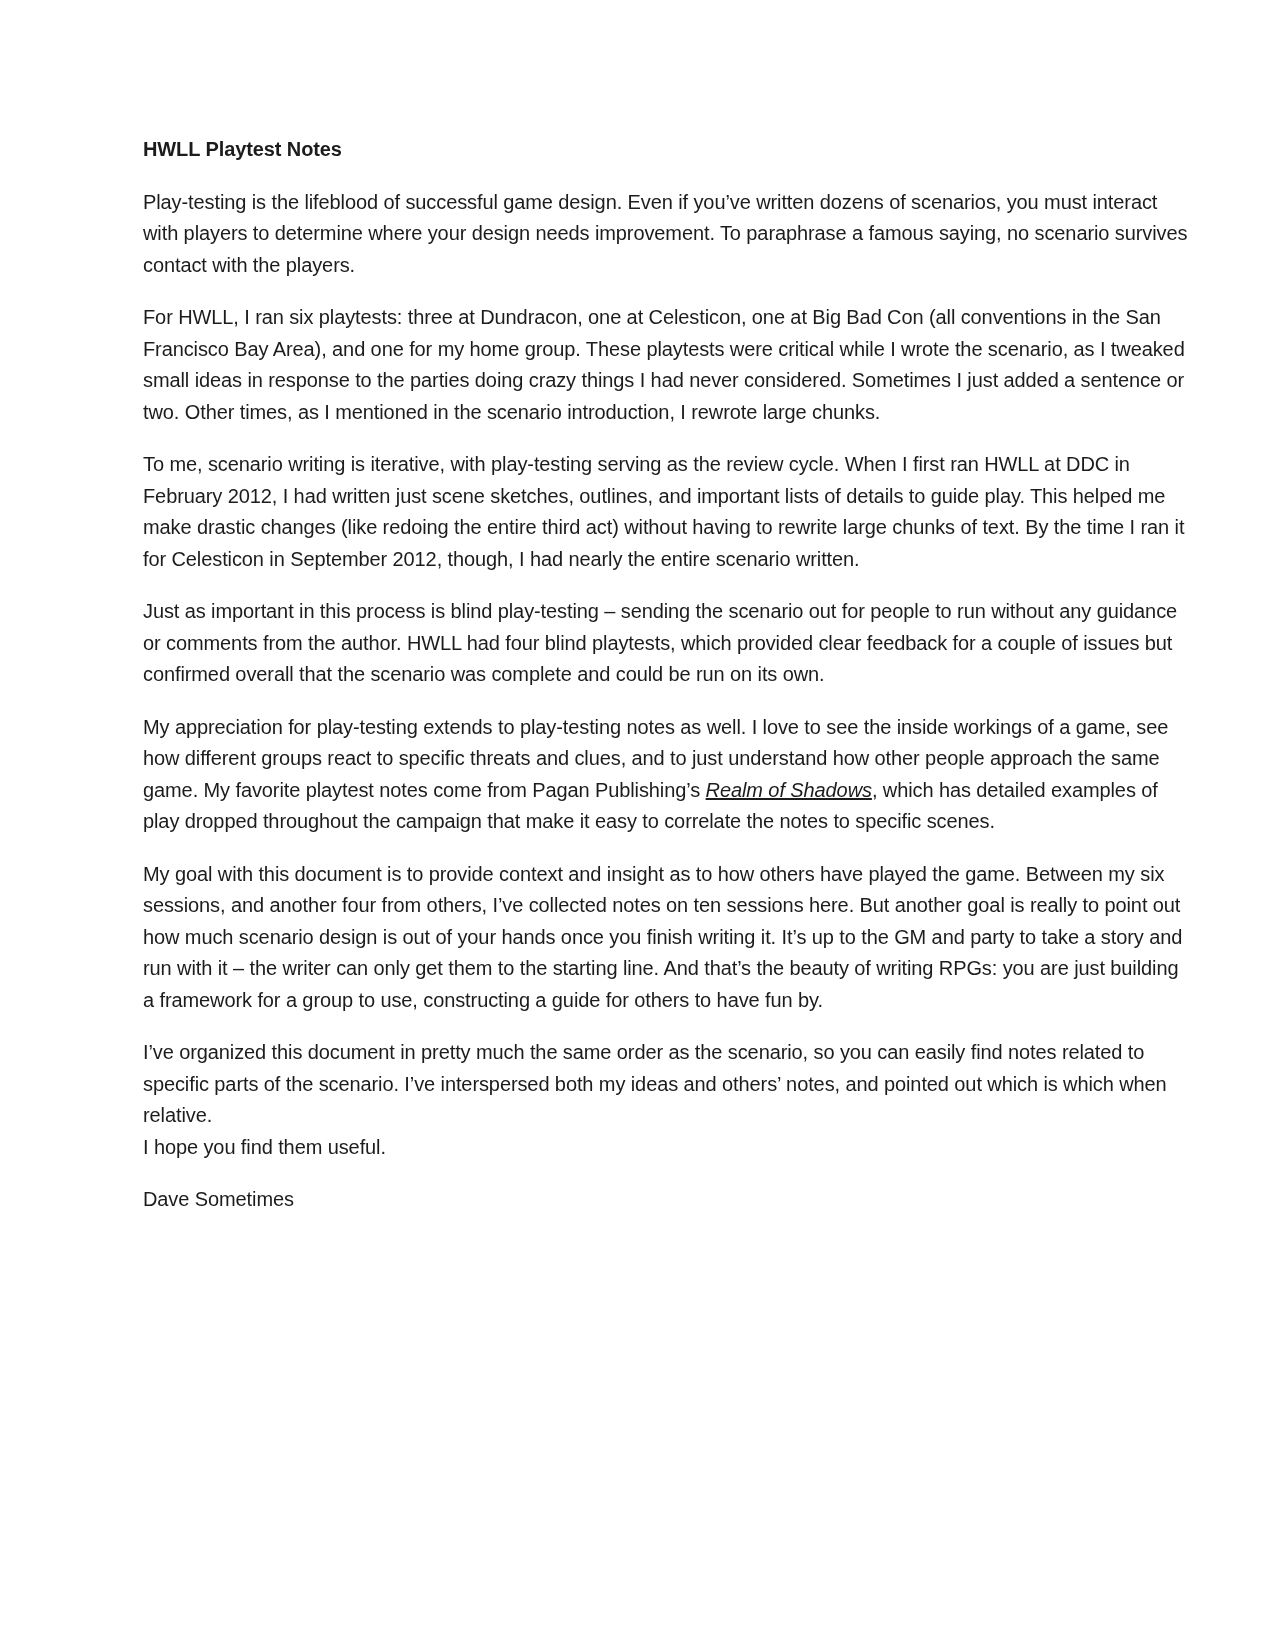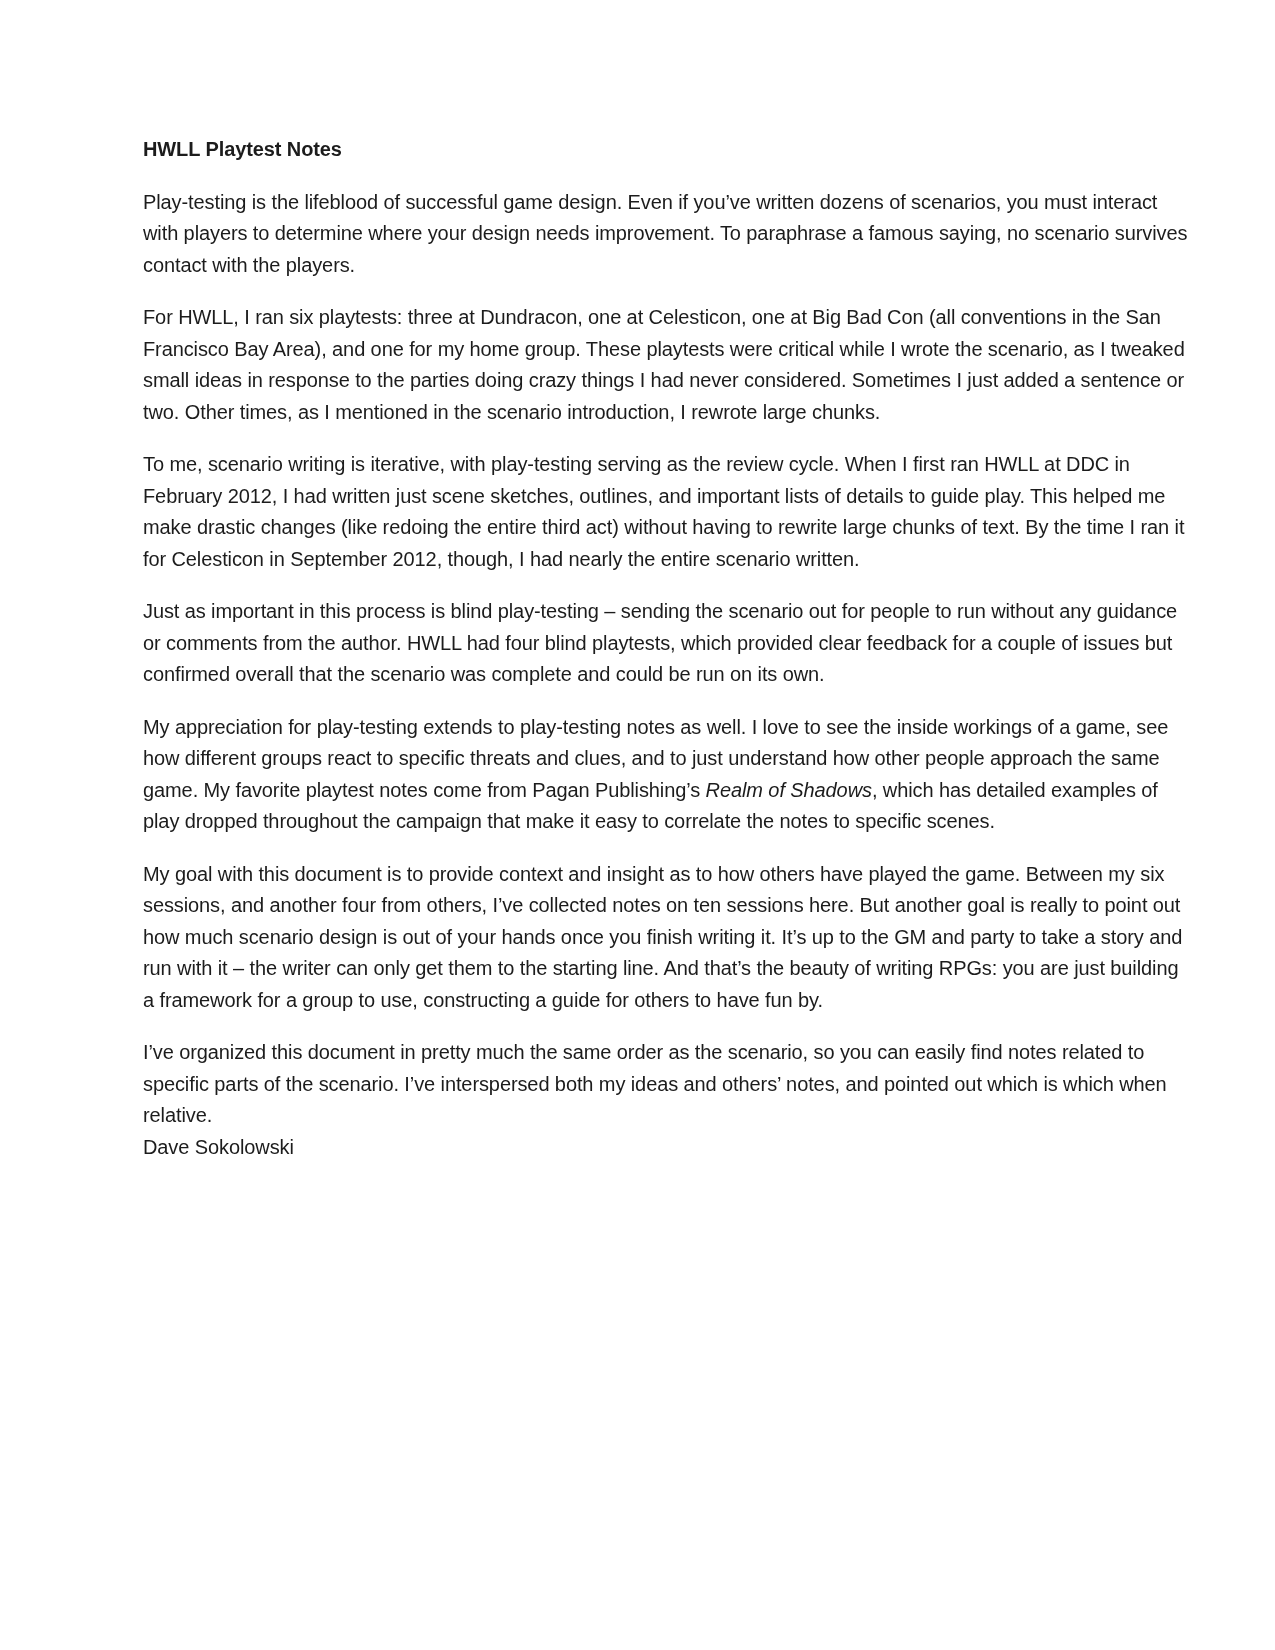--- a/index.html
+++ b/index.html
@@ -24,34 +24,35 @@
   .doc-title, .doc-heading {
     font-weight: bold;
     margin: 0 0 21px 0;
   }
   .doc-para {
     margin: 0 0 21px 0;
   }
   .doc-para:last-child {
     margin-bottom: 0;
   }
-  .run-italic { font-style: italic; }
+  .run-italic { font-style: italic; text-decoration: underline; }
 </style>
 </head>
 <body>
 
 <div class="page" style="background: rgb(255, 255, 255); color: rgb(28, 28, 28);">
   <p class="doc-title">HWLL Playtest Notes</p>
 
 
   <div>
       <p class="doc-para"><span>Play-testing is the lifeblood of successful game design. Even if you’ve written dozens of scenarios, you must interact with players to determine where your design needs improvement. To paraphrase a famous saying, no scenario survives contact with the players.</span></p>
       <p class="doc-para"><span>For HWLL, I ran six playtests: three at Dundracon, one at Celesticon, one at Big Bad Con (all conventions in the San Francisco Bay Area), and one for my home group. These playtests were critical while I wrote the scenario, as I tweaked small ideas in response to the parties doing crazy things I had never considered. Sometimes I just added a sentence or two. Other times, as I mentioned in the scenario introduction, I rewrote large chunks.</span></p>
       <p class="doc-para"><span>To me, scenario writing is iterative, with play-testing serving as the review cycle. When I first ran HWLL at DDC in February 2012, I had written just scene sketches, outlines, and important lists of details to guide play. This helped me make drastic changes (like redoing the entire third act) without having to rewrite large chunks of text. By the time I ran it for Celesticon in September 2012, though, I had nearly the entire scenario written.</span></p>
       <p class="doc-para"><span>Just as important in this process is blind play-testing – sending the scenario out for people to run without any guidance or comments from the author. HWLL had four blind playtests, which provided clear feedback for a couple of issues but confirmed overall that the scenario was complete and could be run on its own.</span></p>
       <p class="doc-para"><span>My appreciation for play-testing extends to play-testing notes as well. I love to see the inside workings of a game, see how different groups react to specific threats and clues, and to just understand how other people approach the same game. My favorite playtest notes come from Pagan Publishing’s </span><span class="run-italic">Realm of Shadows</span><span>, which has detailed examples of play dropped throughout the campaign that make it easy to correlate the notes to specific scenes.</span></p>
       <p class="doc-para"><span>My goal with this document is to provide context and insight as to how others have played the game. Between my six sessions, and another four from others, I’ve collected notes on ten sessions here. But another goal is really to point out how much scenario design is out of your hands once you finish writing it. It’s up to the GM and party to take a story and run with it – the writer can only get them to the starting line. And that’s the beauty of writing RPGs: you are just building a framework for a group to use, constructing a guide for others to have fun by.</span></p>
       <p class="doc-para"><span>I’ve organized this document in pretty much the same order as the scenario, so you can easily find notes related to specific parts of the scenario. I’ve interspersed both my ideas and others’ notes, and pointed out which is which when relative.</span></p>
     </div>
 
+  <p class="doc-para">I hope you find them useful.</p>
 
-  <p class="doc-para">Dave Sokolowski</p>
+  <p class="doc-para">Dave Sometimes</p>
 </div>
 
 </body></html>

